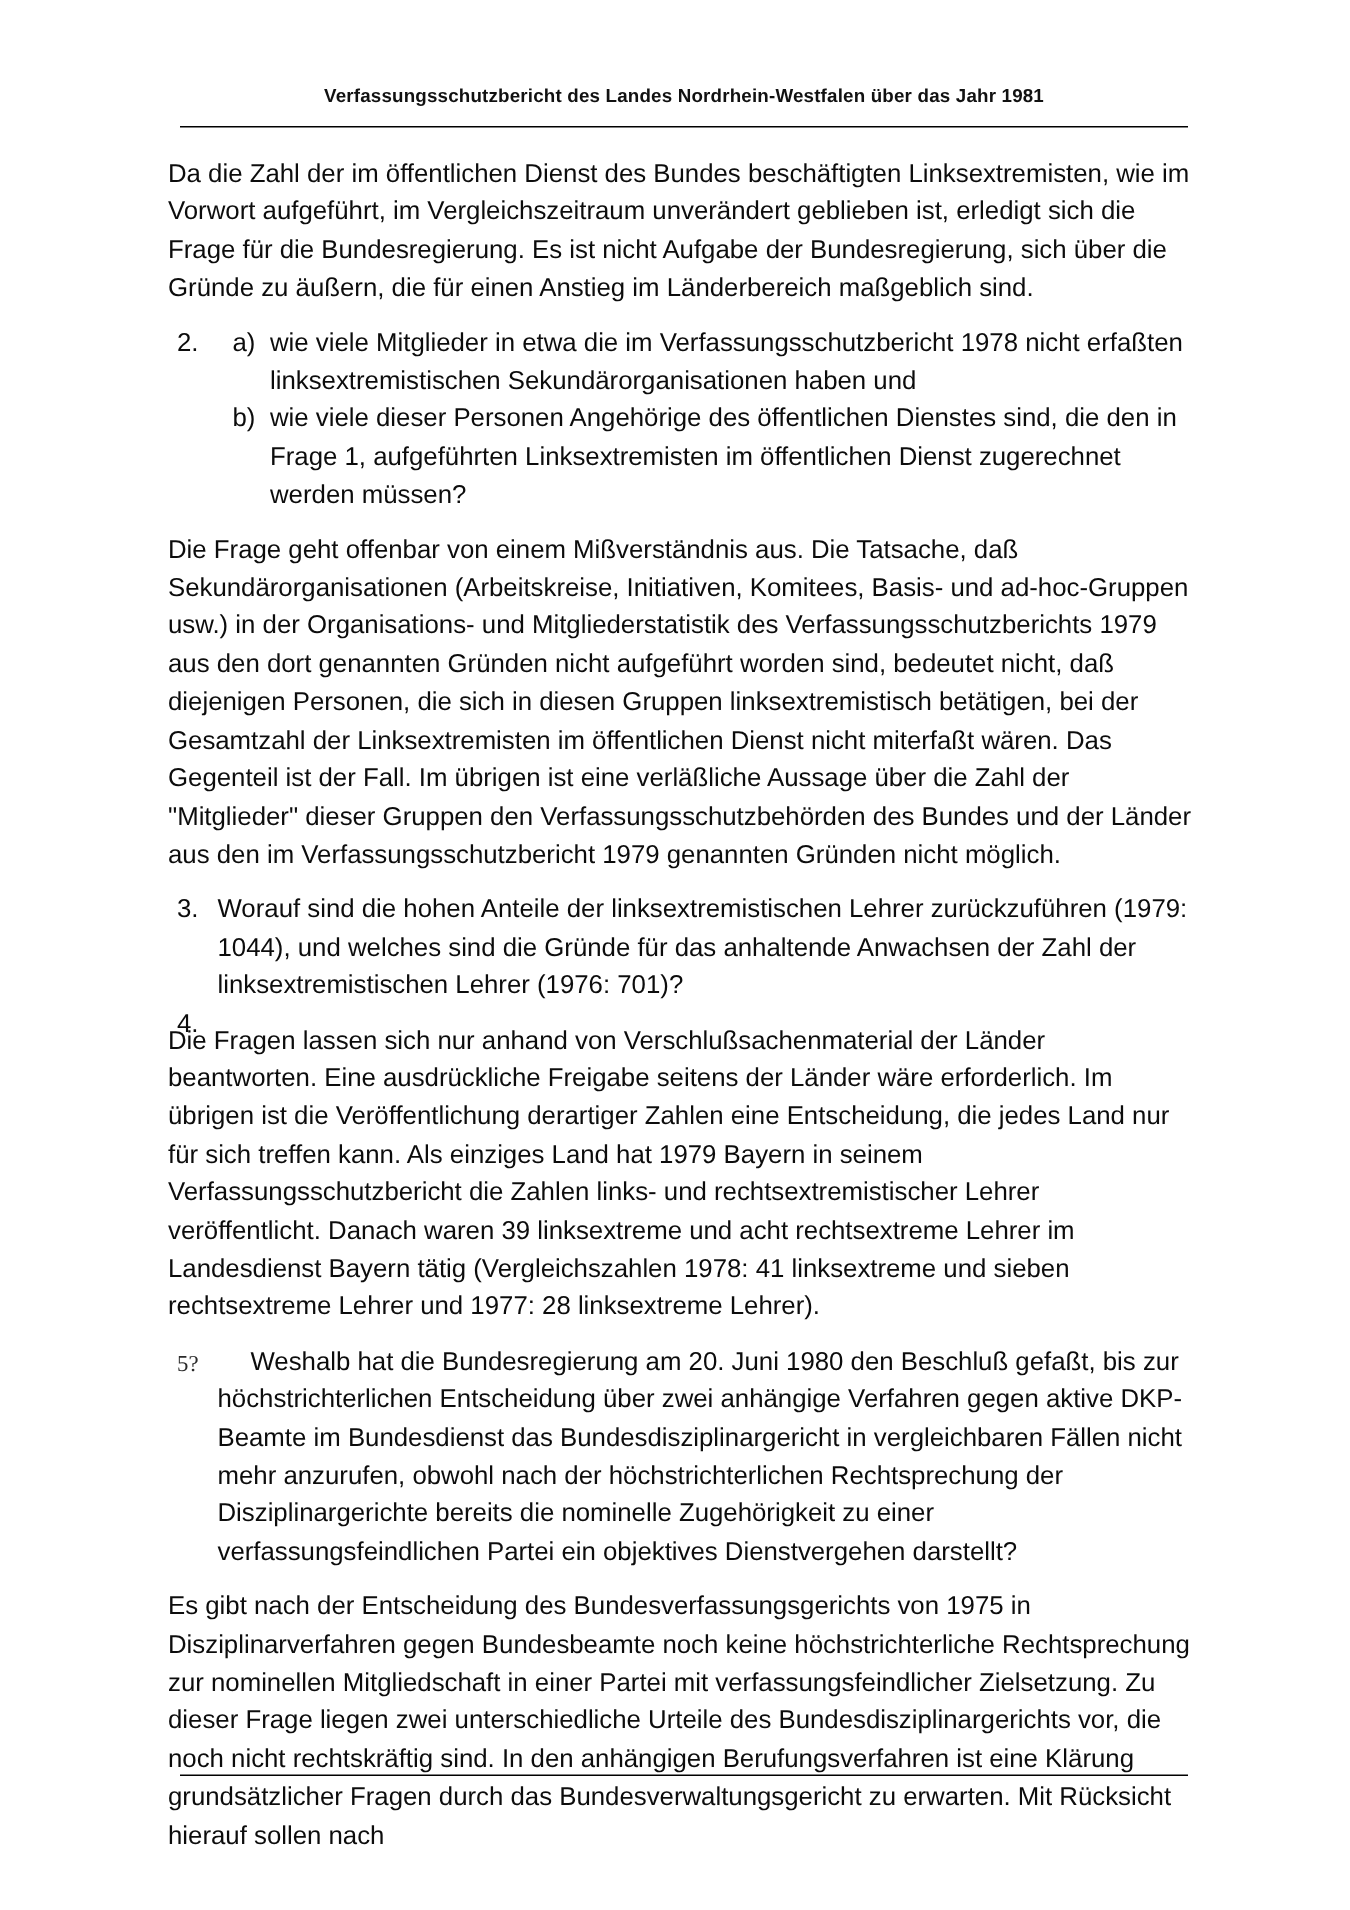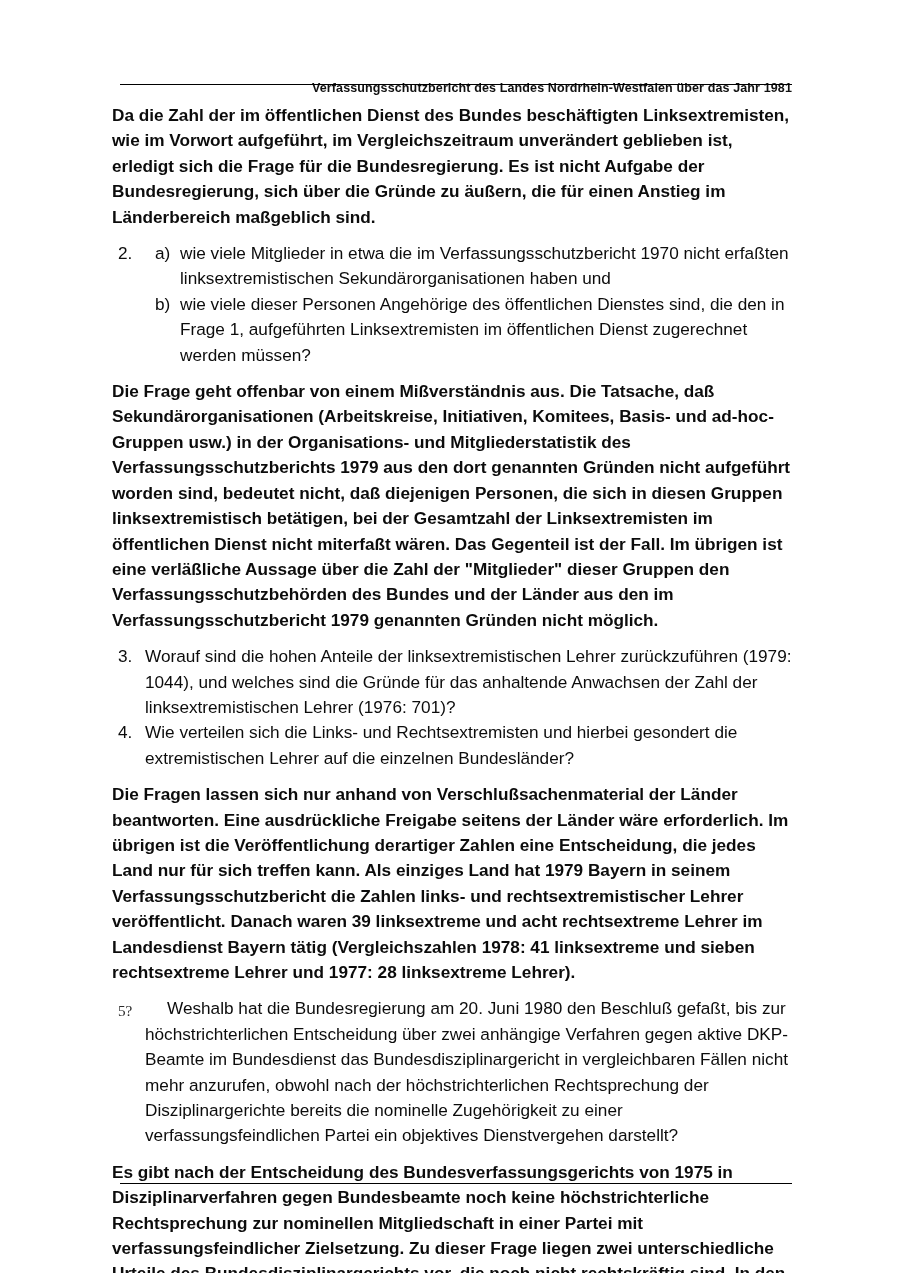--- a/index.html
+++ b/index.html
@@ -23,27 +23,26 @@
     background: #fff;
     overflow: hidden;
   }
 
   
   .running-head {
     position: absolute;
     left: 120px;
     top: 57px;
     width: 672px;
-    text-align: right;
+    text-align: center;
     font-size: 12.5px;
     font-weight: bold;
     letter-spacing: 0.01em;
     line-height: 1.2;
     color: #111;
-    margin-top: 24px;
   }
   .rule-top {
     position: absolute;
     left: 120px;
     top: 84px;
     width: 672px;
     height: 0;
     border-top: 1.6px solid #000;
   }
 
@@ -54,21 +53,20 @@
     top: 103px;
     width: 684px;
   }
 
   p.para {
     margin: 0 0 0 0;
     font-size: 17.2px;
     line-height: 25.4px;
     color: #0c0c0c;
     text-align: left;
-    font-weight: bold;
   }
   .gap-md { height: 11px; }
 
   
   ol.qlist {
     list-style: none;
     margin: 0;
     padding: 0;
     font-size: 17.2px;
     line-height: 25.4px;
@@ -156,41 +154,41 @@
     <p class="para">Da die Zahl der im öffentlichen Dienst des Bundes beschäftigten Linksextremisten, wie im Vorwort aufgeführt, im Vergleichszeitraum unverändert geblieben ist, erledigt sich die Frage für die Bundesregierung. Es ist nicht Aufgabe der Bundesregierung, sich über die Gründe zu äußern, die für einen Anstieg im Länderbereich maßgeblich sind.</p>
 
     <div class="gap-md"></div>
 
     <ol class="qlist">
       <li class="qitem">
         <span class="marker">2.</span>
 
         <ol class="sublist">
           <li class="subitem">
-            <span class="marker">a)</span><span>wie viele Mitglieder in etwa die im Verfassungsschutzbericht 1970 nicht erfaßten linksextremistischen Sekundärorganisationen haben und</span>
+            <span class="marker">a)</span><span>wie viele Mitglieder in etwa die im Verfassungsschutzbericht 1978 nicht erfaßten linksextremistischen Sekundärorganisationen haben und</span>
           </li>
           <li class="subitem">
             <span class="marker">b)</span><span>wie viele dieser Personen Angehörige des öffentlichen Dienstes sind, die den in Frage 1, aufgeführten Linksextremisten im öffentlichen Dienst zugerechnet werden müssen?</span>
           </li>
         </ol>
       </li>
     </ol>
 
     <div class="gap-md"></div>
 
     <p class="para">Die Frage geht offenbar von einem Mißverständnis aus. Die Tatsache, daß Sekundärorganisationen (Arbeitskreise, Initiativen, Komitees, Basis- und ad-hoc-Gruppen usw.) in der Organisations- und Mitgliederstatistik des Verfassungsschutzberichts 1979 aus den dort genannten Gründen nicht aufgeführt worden sind, bedeutet nicht, daß diejenigen Personen, die sich in diesen Gruppen linksextremistisch betätigen, bei der Gesamtzahl der Linksextremisten im öffentlichen Dienst nicht miterfaßt wären. Das Gegenteil ist der Fall. Im übrigen ist eine verläßliche Aussage über die Zahl der "Mitglieder" dieser Gruppen den Verfassungsschutzbehörden des Bundes und der Länder aus den im Verfassungsschutzbericht 1979 genannten Gründen nicht möglich.</p>
 
     <div class="gap-md"></div>
 
     <ol class="qlist">
       <li class="qitem">
         <span class="marker">3.</span><span class="itemtext">Worauf sind die hohen Anteile der linksextremistischen Lehrer zurückzuführen (1979: 1044), und welches sind die Gründe für das anhaltende Anwachsen der Zahl der linksextremistischen Lehrer (1976: 701)?</span>
       </li>
       <li class="qitem">
-        <span class="marker">4.</span><span class="itemtext">Wie verteilen sich die Links- und Rechtsextremisten und hierbei gesondert die extremistischen Lehrer auf die einzelnen Bundesländer?</span>
+        <span class="marker">4.</span>
       </li>
     </ol>
 
     <div class="gap-md"></div>
 
     <p class="para">Die Fragen lassen sich nur anhand von Verschlußsachenmaterial der Länder beantworten. Eine ausdrückliche Freigabe seitens der Länder wäre erforderlich. Im übrigen ist die Veröffentlichung derartiger Zahlen eine Entscheidung, die jedes Land nur für sich treffen kann. Als einziges Land hat 1979 Bayern in seinem Verfassungsschutzbericht die Zahlen links- und rechtsextremistischer Lehrer veröffentlicht. Danach waren 39 linksextreme und acht rechtsextreme Lehrer im Landesdienst Bayern tätig (Vergleichszahlen 1978: 41 linksextreme und sieben rechtsextreme Lehrer und 1977: 28 linksextreme Lehrer).</p>
 
     <div class="gap-md"></div>
 
     <ol class="qlist">

